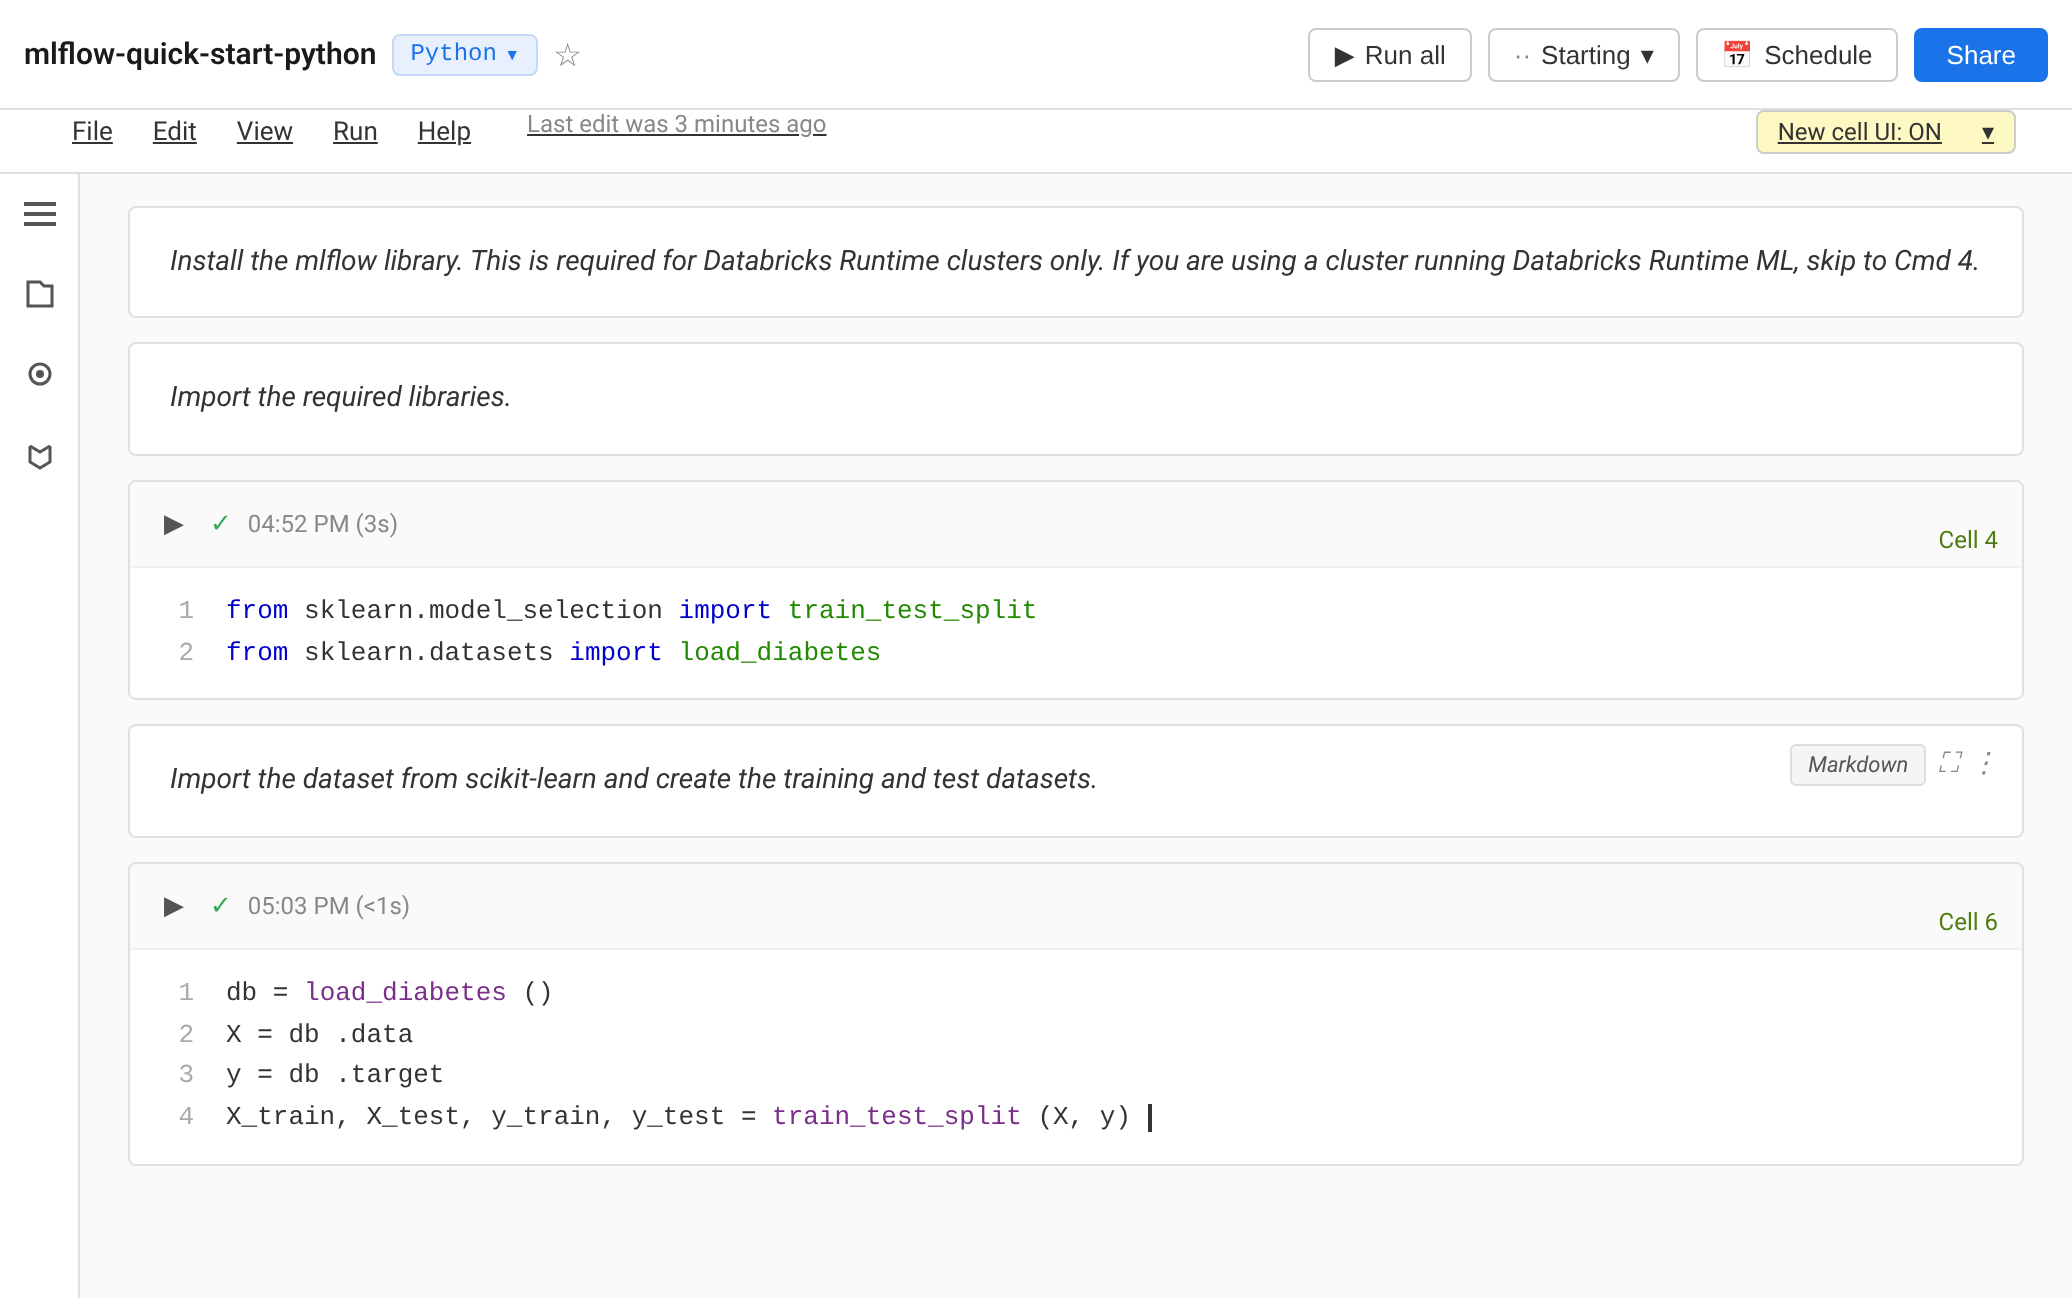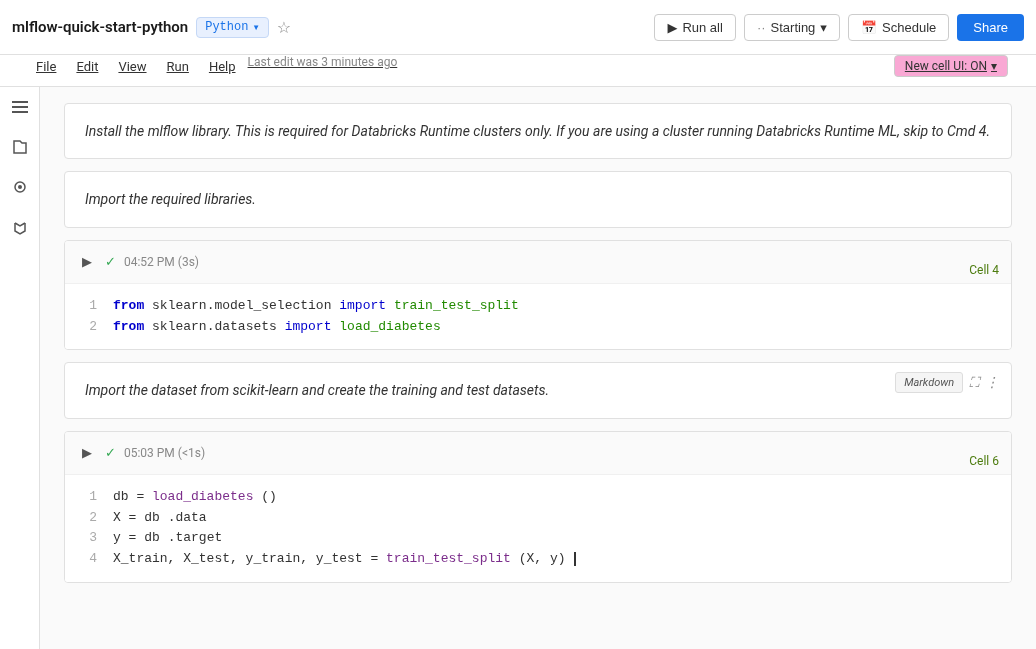--- a/index.html
+++ b/index.html
@@ -108,33 +108,33 @@
     .menu-item {
       padding: 4px 8px;
       font-size: 13px;
       cursor: pointer;
       color: #333;
       border-radius: 3px;
     }
     .last-edit {
       font-size: 12px;
       color: #888;
-      margin-left: 0;
+      margin-left: 16px;
     }
     .new-cell-badge {
       margin-left: auto;
-      background: #f9a8d4;
+      background: #fef9c3;
       border: 1px solid #ccc;
       border-radius: 4px;
       padding: 3px 10px;
       font-size: 12px;
       cursor: pointer;
       display: flex;
       align-items: center;
-      gap: 4px;
+      gap: 20px;
     }
 
     
     .main-layout {
       display: flex;
       flex: 1;
       overflow: hidden;
     }
 
     
@@ -259,21 +259,21 @@
     }
     .line-num {
       color: #aaa;
       min-width: 16px;
       text-align: right;
       user-select: none;
     }
     .code-text { color: #333; }
 
     
-    .kw-from { color: #0000cd; font-weight: bold; }
+    .kw-from { color: #0000cd; font-weight: normal; }
     .kw-import { color: #0000cd; font-weight: normal; }
     .kw-green { color: #218a00; }
     .kw-attr { color: #333; }
     .kw-call { color: #7b2d8b; }
 
     .cursor {
       display: inline-block;
       width: 2px;
       height: 14px;
       background: #333;

